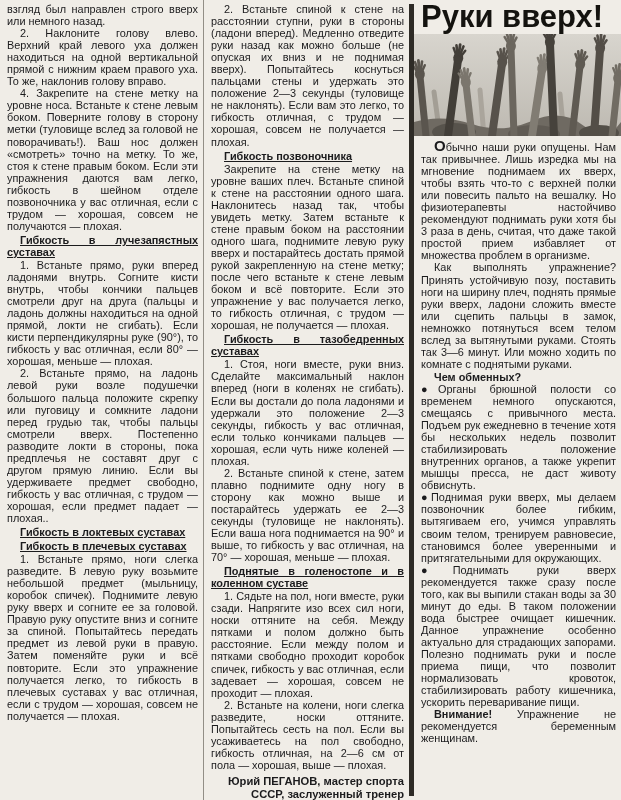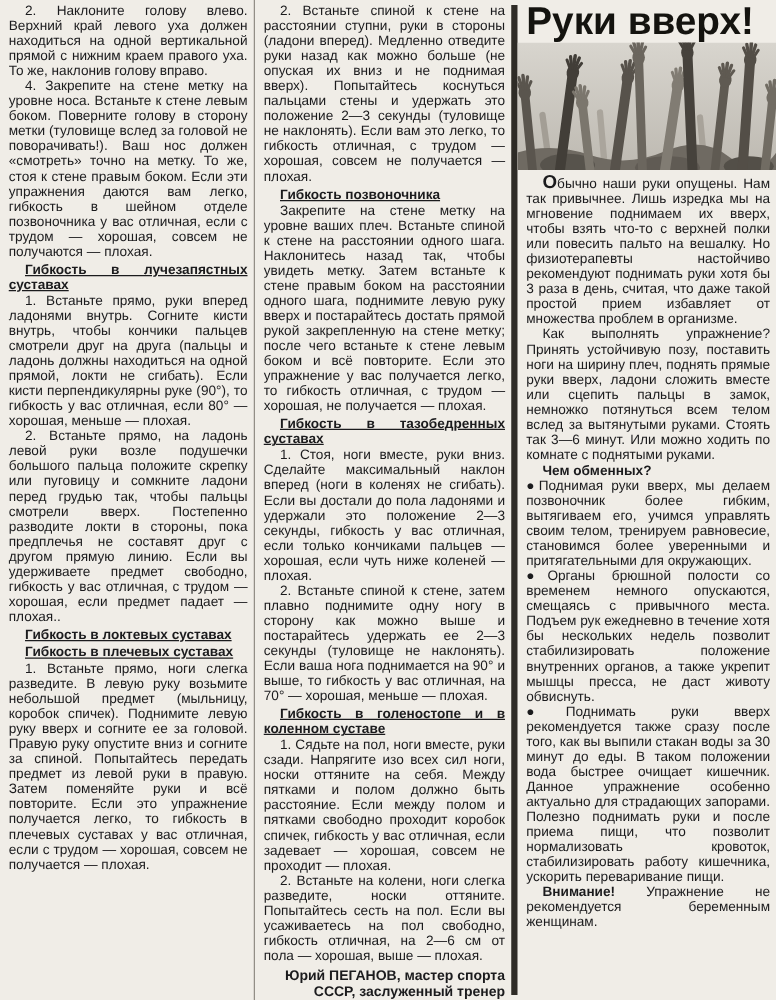--- a/index.html
+++ b/index.html
@@ -26,40 +26,41 @@
     font-size:10.9px;line-height:12.05px;}
   .dropcap{font-weight:700;font-size:15px;}
   .attn-label{font-weight:700;}
 </style>
 </head>
 <body>
 
 <div class="page">
 
   <div class="col col-left">
+    <p class="p noindent">взгляд был направлен строго вверх или немного назад.</p>
     <p class="p">2. Наклоните голову влево. Верхний край левого уха должен находиться на одной вертикальной прямой с нижним краем правого уха. То же, наклонив голову вправо.</p>
     <p class="p">4. Закрепите на стене метку на уровне носа. Встаньте к стене левым боком. Поверните голову в сторону метки (туловище вслед за головой не поворачивать!). Ваш нос должен «смотреть» точно на метку. То же, стоя к стене правым боком. Если эти упражнения даются вам легко, гибкость в шейном отделе позвоночника у вас отличная, если с трудом — хорошая, совсем не получаются — плохая.</p>
     <p class="h">Гибкость в лучезапястных суставах</p>
     <p class="p">1. Встаньте прямо, руки вперед ладонями внутрь. Согните кисти внутрь, чтобы кончики пальцев смотрели друг на друга (пальцы и ладонь должны находиться на одной прямой, локти не сгибать). Если кисти перпендикулярны руке (90°), то гибкость у вас отличная, если 80° — хорошая, меньше — плохая.</p>
     <p class="p">2. Встаньте прямо, на ладонь левой руки возле подушечки большого пальца положите скрепку или пуговицу и сомкните ладони перед грудью так, чтобы пальцы смотрели вверх. Постепенно разводите локти в стороны, пока предплечья не составят друг с другом прямую линию. Если вы удерживаете предмет свободно, гибкость у вас отличная, с трудом — хорошая, если предмет падает — плохая..</p>
     <p class="h">Гибкость в локтевых суставах</p>
     <p class="h">Гибкость в плечевых суставах</p>
     <p class="p">1. Встаньте прямо, ноги слегка разведите. В левую руку возьмите небольшой предмет (мыльницу, коробок спичек). Поднимите левую руку вверх и согните ее за головой. Правую руку опустите вниз и согните за спиной. Попытайтесь передать предмет из левой руки в правую. Затем поменяйте руки и всё повторите. Если это упражнение получается легко, то гибкость в плечевых суставах у вас отличная, если с трудом — хорошая, совсем не получается — плохая.</p>
   </div>
 
   <div class="vrule-thin"></div>
 
   <div class="col col-middle">
     <p class="p">2. Встаньте спиной к стене на расстоянии ступни, руки в стороны (ладони вперед). Медленно отведите руки назад как можно больше (не опуская их вниз и не поднимая вверх). Попытайтесь коснуться пальцами стены и удержать это положение 2—3 секунды (туловище не наклонять). Если вам это легко, то гибкость отличная, с трудом — хорошая, совсем не получается — плохая.</p>
     <p class="h">Гибкость позвоночника</p>
     <p class="p">Закрепите на стене метку на уровне ваших плеч. Встаньте спиной к стене на расстоянии одного шага. Наклонитесь назад так, чтобы увидеть метку. Затем встаньте к стене правым боком на расстоянии одного шага, поднимите левую руку вверх и постарайтесь достать прямой рукой закрепленную на стене метку; после чего встаньте к стене левым боком и всё повторите. Если это упражнение у вас получается легко, то гибкость отличная, с трудом — хорошая, не получается — плохая.</p>
     <p class="h">Гибкость в тазобедренных суставах</p>
     <p class="p">1. Стоя, ноги вместе, руки вниз. Сделайте максимальный наклон вперед (ноги в коленях не сгибать). Если вы достали до пола ладонями и удержали это положение 2—3 секунды, гибкость у вас отличная, если только кончиками пальцев — хорошая, если чуть ниже коленей — плохая.</p>
     <p class="p">2. Встаньте спиной к стене, затем плавно поднимите одну ногу в сторону как можно выше и постарайтесь удержать ее 2—3 секунды (туловище не наклонять). Если ваша нога поднимается на 90° и выше, то гибкость у вас отличная, на 70° — хорошая, меньше — плохая.</p>
-    <p class="h">Гибкость в голеностопе и в коленном суставе</p>
+    <p class="h">Поднятые в голеностопе и в коленном суставе</p>
     <p class="p">1. Сядьте на пол, ноги вместе, руки сзади. Напрягите изо всех сил ноги, носки оттяните на себя. Между пятками и полом должно быть расстояние. Если между полом и пятками свободно проходит коробок спичек, гибкость у вас отличная, если задевает — хорошая, совсем не проходит — плохая.</p>
     <p class="p">2. Встаньте на колени, ноги слегка разведите, носки оттяните. Попытайтесь сесть на пол. Если вы усаживаетесь на пол свободно, гибкость отличная, на 2—6 см от пола — хорошая, выше — плохая.</p>
     <div class="byline">Юрий ПЕГАНОВ, мастер спорта СССР, заслуженный тренер России</div>
 
   </div>
 
   <div class="vrule-thick"></div>
 
   <h1 class="headline">Руки вверх!</h1>
 
@@ -108,20 +109,20 @@
     <line x1="180" y1="102" x2="186" y2="16" stroke="#534e47" stroke-width="8" stroke-linecap="round"></line>
     <use href="#hand" transform="translate(186,16) rotate(4)" fill="#534e47"></use>
     <line x1="198" y1="102" x2="204" y2="46" stroke="#716c63" stroke-width="7" stroke-linecap="round"></line>
     <use href="#hand" transform="translate(204,46) rotate(6)" fill="#716c63"></use>
   </svg>
 
   <div class="col-right-text">
     <p class="p"><span class="dropcap">О</span><span>бычно наши руки опущены. Нам так привычнее. Лишь изредка мы на мгновение поднимаем их вверх, чтобы взять что-то с верхней полки или повесить пальто на вешалку. Но физиотерапевты настойчиво рекомендуют поднимать руки хотя бы 3 раза в день, считая, что даже такой простой прием избавляет от множества проблем в организме.</span></p>
     <p class="p">Как выполнять упражнение? Принять устойчивую позу, поставить ноги на ширину плеч, поднять прямые руки вверх, ладони сложить вместе или сцепить пальцы в замок, немножко потянуться всем телом вслед за вытянутыми руками. Стоять так 3—6 минут. Или можно ходить по комнате с поднятыми руками.</p>
     <p class="h2">Чем обменных?</p>
+    <p class="p bullet">●Органы брюшной полости со временем немного опускаются, смещаясь с привычного места. Подъем рук ежедневно в течение хотя бы нескольких недель позволит стабилизировать положение внутренних органов, а также укрепит мышцы пресса, не даст животу обвиснуть.</p>
     <p class="p bullet">●Поднимая руки вверх, мы делаем позвоночник более гибким, вытягиваем его, учимся управлять своим телом, тренируем равновесие, становимся более уверенными и притягательными для окружающих.</p>
-    <p class="p bullet">●Органы брюшной полости со временем немного опускаются, смещаясь с привычного места. Подъем рук ежедневно в течение хотя бы нескольких недель позволит стабилизировать положение внутренних органов, а также укрепит мышцы пресса, не даст животу обвиснуть.</p>
     <p class="p bullet">●Поднимать руки вверх рекомендуется также сразу после того, как вы выпили стакан воды за 30 минут до еды. В таком положении вода быстрее очищает кишечник. Данное упражнение особенно актуально для страдающих запорами. Полезно поднимать руки и после приема пищи, что позволит нормализовать кровоток, стабилизировать работу кишечника, ускорить переваривание пищи.</p>
     <p class="p"><span class="attn-label">Внимание!</span> <span>Упражнение не рекомендуется беременным женщинам.</span></p>
 
   </div>
 
 </div>
 
 </body></html>

